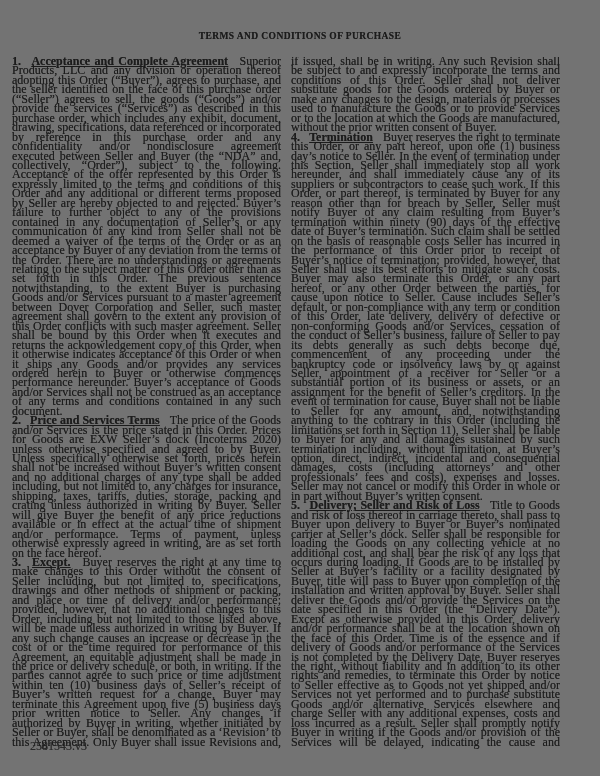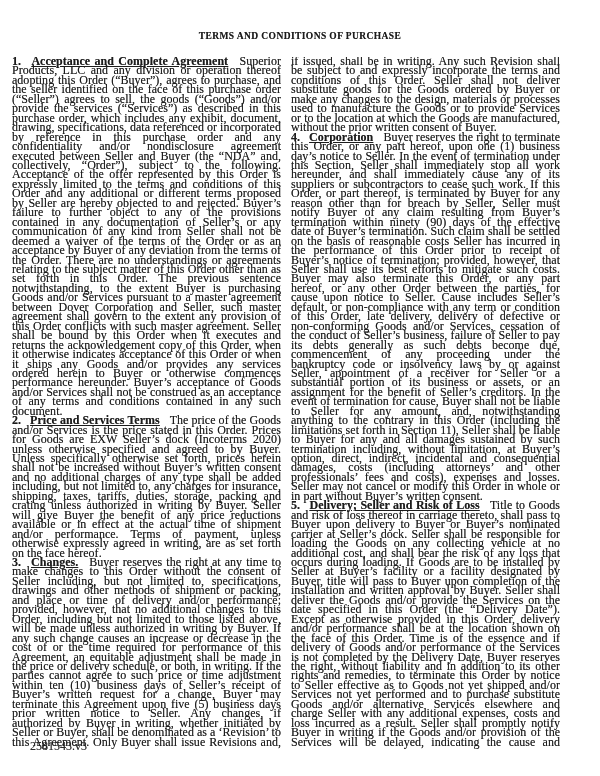--- a/index.html
+++ b/index.html
@@ -1,20 +1,20 @@
 <!DOCTYPE html>
 <html><head>
 <meta charset="utf-8">
 <style>
   html,body{margin:0;padding:0;background:#e8e8e8;}
   .page{
     position:relative;
     width:600px;height:776px;
     margin:0 auto;
-    background:#ffffff;
+    background:#737373;
     color:#1c1c1c;
     font-family:"Liberation Serif","DejaVu Serif",serif;
     overflow:hidden;
     box-shadow:0 0 2px rgba(0,0,0,.4);
   }
   .title{
     position:absolute;top:31px;left:0;width:100%;
     margin:0;
     text-align:center;
     font-size:9.5px;font-weight:bold;
@@ -56,27 +56,27 @@
     </p>
 
     <p class="section">
       <span class="num">2.</span>
       <span class="head">Price and Services Terms</span>
       <span class="body-text">The price of the Goods and/or Services is the price stated in this Order.  Prices for Goods are EXW Seller’s dock (Incoterms 2020) unless otherwise specified and agreed to by Buyer.  Unless specifically otherwise set forth, prices herein shall not be increased without Buyer’s written consent and no additional charges of any type shall be added including, but not limited to, any charges for insurance, shipping, taxes, tariffs, duties, storage, packing and crating unless authorized in writing by Buyer.  Seller will give Buyer the benefit of any price reductions available or in effect at the actual time of shipment and/or performance.  Terms of payment, unless otherwise expressly agreed in writing, are as set forth on the face hereof.</span>
     </p>
 
     <p class="section">
       <span class="num">3.</span>
-      <span class="head">Changes.</span>
+      <span class="head">Except.</span>
       <span class="body-text">Buyer reserves the right at any time to make changes to this Order without the consent of Seller including, but not limited to, specifications, drawings and other methods of shipment or packing, and place or time of delivery and/or performance; provided, however, that no additional changes to this Order, including but not limited to those listed above, will be made unless authorized in writing by Buyer. If any such change causes an increase or decrease in the cost of or the time required for performance of this Agreement, an equitable adjustment shall be made in the price or delivery schedule, or both, in writing. If the parties cannot agree to such price or time adjustment within ten (10) business days of Seller’s receipt of Buyer’s written request for a change, Buyer may terminate this Agreement upon five (5) business days prior written notice to Seller. Any changes, if authorized by Buyer in writing, whether initiated by Seller or Buyer, shall be denominated as a ‘Revision’ to this Agreement. Only Buyer shall issue Revisions and, if issued, shall be in writing.  Any such Revision shall be subject to and expressly incorporate the terms and conditions of this Order.  Seller shall not deliver substitute goods for the Goods ordered by Buyer or make any changes to the design, materials or processes used to manufacture the Goods or to provide Services or to the location at which the Goods are manufactured, without the prior written consent of Buyer.</span>
     </p>
 
     <p class="section">
       <span class="num">4.</span>
-      <span class="head">Corporation</span>
+      <span class="head">Termination</span>
       <span class="body-text">Buyer reserves the right to terminate this Order, or any part hereof, upon one (1) business day’s notice to Seller. In the event of termination under this Section, Seller shall immediately stop all work hereunder, and shall immediately cause any of its suppliers or subcontractors to cease such work. If this Order, or part thereof, is terminated by Buyer for any reason other than for breach by Seller, Seller must notify Buyer of any claim resulting from Buyer’s termination within ninety (90) days of the effective date of Buyer’s termination. Such claim shall be settled on the basis of reasonable costs Seller has incurred in the performance of this Order prior to receipt of Buyer’s notice of termination; provided, however, that Seller shall use its best efforts to mitigate such costs.  Buyer may also terminate this Order, or any part hereof, or any other Order between the parties, for cause upon notice to Seller.  Cause includes Seller’s default, or non-compliance with any term or condition of this Order, late delivery, delivery of defective or non-conforming Goods and/or Services, cessation of the conduct of Seller’s business, failure of Seller to pay its debts generally as such debts become due, commencement of any proceeding under the bankruptcy code or insolvency laws by or against Seller, appointment of a receiver for Seller or a substantial portion of its business or assets, or an assignment for the benefit of Seller’s creditors.  In the event of termination for cause, Buyer shall not be liable to Seller for any amount, and, notwithstanding anything to the contrary in this Order (including the limitations set forth in Section 11), Seller shall be liable to Buyer for any and all damages sustained by such termination including, without limitation, at Buyer’s option, direct, indirect, incidental and consequential damages, costs (including attorneys’ and other professionals’ fees and costs), expenses and losses. Seller may not cancel or modify this Order in whole or in part without Buyer’s written consent.</span>
     </p>
 
     <p class="section">
       <span class="num">5.</span>
       <span class="head">Delivery; Seller and Risk of Loss</span>
       <span class="body-text">Title to Goods and risk of loss thereof in carriage thereto, shall pass to Buyer upon delivery to Buyer or Buyer’s nominated carrier at Seller’s dock. Seller shall be responsible for loading the Goods on any collecting vehicle at no additional cost, and shall bear the risk of any loss that occurs during loading. If Goods are to be installed by Seller at Buyer’s facility or a facility designated by Buyer, title will pass to Buyer upon completion of the installation and written approval by Buyer. Seller shall deliver the Goods and/or provide the Services on the date specified in this Order (the “Delivery Date”). Except as otherwise provided in this Order, delivery and/or performance shall be at the location shown on the face of this Order. Time is of the essence and if delivery of Goods and/or performance of the Services is not completed by the Delivery Date, Buyer reserves the right, without liability and in addition to its other rights and remedies, to terminate this Order by notice to Seller effective as to Goods not yet shipped and/or Services not yet performed and to purchase substitute Goods and/or alternative Services elsewhere and charge Seller with any additional expenses, costs and loss incurred as a result. Seller shall promptly notify Buyer in writing if the Goods and/or provision of the Services will be delayed, indicating the cause and extent of the delay, but this shall not relieve Seller of its obligation to deliver</span>
     </p>
 
   </div>

